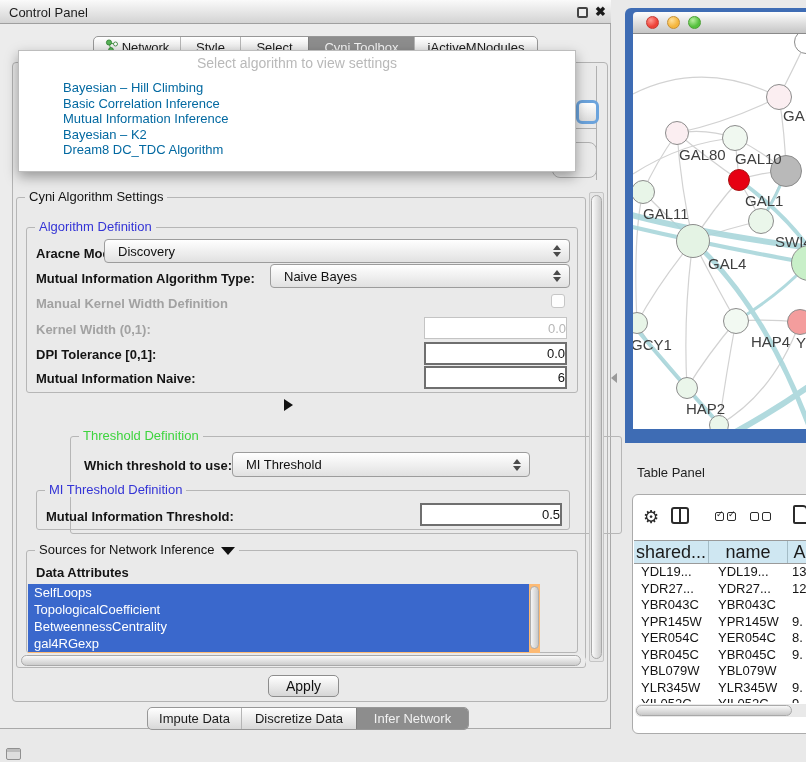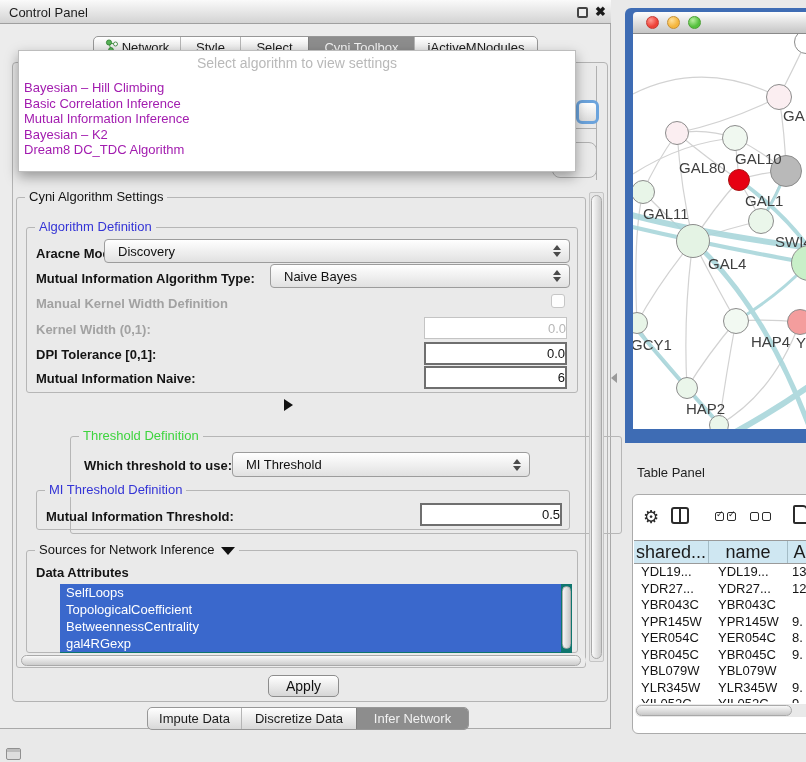--- a/index.html
+++ b/index.html
@@ -56,39 +56,39 @@
   .field { position:absolute; background:#fff; border:2px solid #6f6f6f; font-size:13px; color:#111;
     display:flex; align-items:center; justify-content:flex-end; padding:0 0; }
   .field.dis { border:1px solid #c4c4c4; color:#b6b6b6; }
 
   .checkbox { position:absolute; width:14px; height:14px; border:1px solid #c6c6c6; border-radius:3px; background:#fdfdfd; }
 
   .tri-right { position:absolute; width:0; height:0; border-top:6px solid transparent; border-bottom:6px solid transparent; border-left:9px solid #111; }
   .tri-down-inline { display:inline-block; width:0; height:0; border-left:7px solid transparent; border-right:7px solid transparent; border-top:8px solid #111; vertical-align:-1px; margin-left:6px; }
 
   
-  .attr-list { left:60px; top:584px; width:512px; height:69px; background:#0f766e; overflow:hidden; }
+  .attr-list { left:28px; top:584px; width:512px; height:69px; background:#fdba74; overflow:hidden; }
   .attr-item { height:17px; width:501px; background:#3a68cc; color:#fff; font-size:13px; line-height:17px; padding-left:6px; }
   .attr-vscroll { position:absolute; left:502px; top:2px; width:9px; height:63px; background:linear-gradient(90deg,#f5f5f5,#c9c9c9); border:1px solid #adadad; border-radius:5px; }
 
   
   .vscroll-track { left:589px; top:192px; width:15px; height:470px; background:#e6e6e6; border:1px solid #c5c5c5; border-radius:2px; }
   .vscroll-thumb { position:absolute; left:1px; top:2px; width:11px; height:464px; background:linear-gradient(90deg,#fbfbfb,#cdcdcd); border:1px solid #a9a9a9; border-radius:6px; }
   .hscroll-track { left:20px; top:654px; width:566px; height:13px; background:#ececec; border-radius:7px; }
   .hscroll-thumb { position:absolute; left:1px; top:1px; width:560px; height:11px; background:linear-gradient(#f9f9f9,#cccccc); border:1px solid #a9a9a9; border-radius:6px; }
 
   .apply-btn { left:268px; top:675px; width:71px; height:22px; border:1px solid #8d8d8d; border-radius:5px;
     background:linear-gradient(#ffffff,#d6d6d6); font-size:14px; color:#111; display:flex; align-items:center; justify-content:center; }
 
   
   .popup { left:18px; top:50px; width:558px; height:122px; background:#fff; border:1px solid #bdbdbd;
     box-shadow:0 5px 12px rgba(0,0,0,0.35); z-index:50; }
   .popup-placeholder { position:absolute; left:0; top:4px; width:100%; text-align:center; font-size:14px; color:#b9b9b9; }
   .popup-items { position:absolute; left:0; top:29px; width:100%; }
-  .popup-item { height:15.5px; line-height:15.5px; font-size:13px; color:#a21caf; padding-left:5px; white-space:nowrap; }
+  .popup-item { height:15.5px; line-height:15.5px; font-size:13px; color:#0369a1; padding-left:0; white-space:nowrap;margin-left:44px; }
   .popup-item.bold { font-weight:bold; }
 
   
   .netwin { left:625px; top:8px; width:181px; height:435px; background:#3e6cb4; border-radius:6px 0 0 0; }
   .net-titlebar { position:absolute; left:8px; top:4px; width:173px; height:22px;
     background:linear-gradient(#fdfdfd,#c5c5c5); border-bottom:1px solid #8a8a8a; border-radius:4px 0 0 0; }
   .light { position:absolute; top:4px; width:13px; height:13px; border-radius:50%; }
   .light.red    { left:13px; background:radial-gradient(circle at 35% 30%, #ff9b92, #ee4238 60%); border:1px solid #c43a32; }
   .light.yellow { left:34px; background:radial-gradient(circle at 35% 30%, #ffe09a, #f5b63d 60%); border:1px solid #c79032; }
   .light.green  { left:55px; background:radial-gradient(circle at 35% 30%, #b8eea0, #56c13e 60%); border:1px solid #49a033; }
@@ -342,21 +342,21 @@
       <div class="node" style="left:115px; top:174px; width:26px; height:26px; background:#eaf6ea;"></div>
       <div class="node" style="left:43px;  top:190px; width:34px; height:34px; background:#e4f3e4;"></div>
       <div class="node" style="left:158px; top:211px; width:36px; height:36px; background:#c8efc8;"></div>
       <div class="node" style="left:-7px;  top:278px; width:22px; height:22px; background:#e8f5e8;"></div>
       <div class="node" style="left:90px;  top:274px; width:26px; height:26px; background:#f2f9f2;"></div>
       <div class="node" style="left:154px; top:275px; width:26px; height:26px; background:#f49d9d;"></div>
       <div class="node" style="left:43px;  top:343px; width:22px; height:22px; background:#eaf6ea;"></div>
       <div class="node" style="left:76px;  top:381px; width:20px; height:20px; background:#eaf6ea;"></div>
 
       <div class="node-label" style="left:150px; top:73px;">GAL</div>
-      <div class="node-label" style="left:46px;  top:112px;margin-top:13px;">GAL80</div>
+      <div class="node-label" style="left:46px;  top:112px;">GAL80</div>
       <div class="node-label" style="left:102px; top:116px;">GAL10</div>
       <div class="node-label" style="left:112px; top:158px;">GAL1</div>
       <div class="node-label" style="left:10px;  top:171px;">GAL11</div>
       <div class="node-label" style="left:142px; top:199px;">SWI4</div>
       <div class="node-label" style="left:75px;  top:221px;">GAL4</div>
       <div class="node-label" style="left:-2px;  top:302px;">GCY1</div>
       <div class="node-label" style="left:118px; top:299px;">HAP4</div>
       <div class="node-label" style="left:163px; top:300px;">Y</div>
       <div class="node-label" style="left:53px;  top:366px;">HAP2</div>
     </div>

